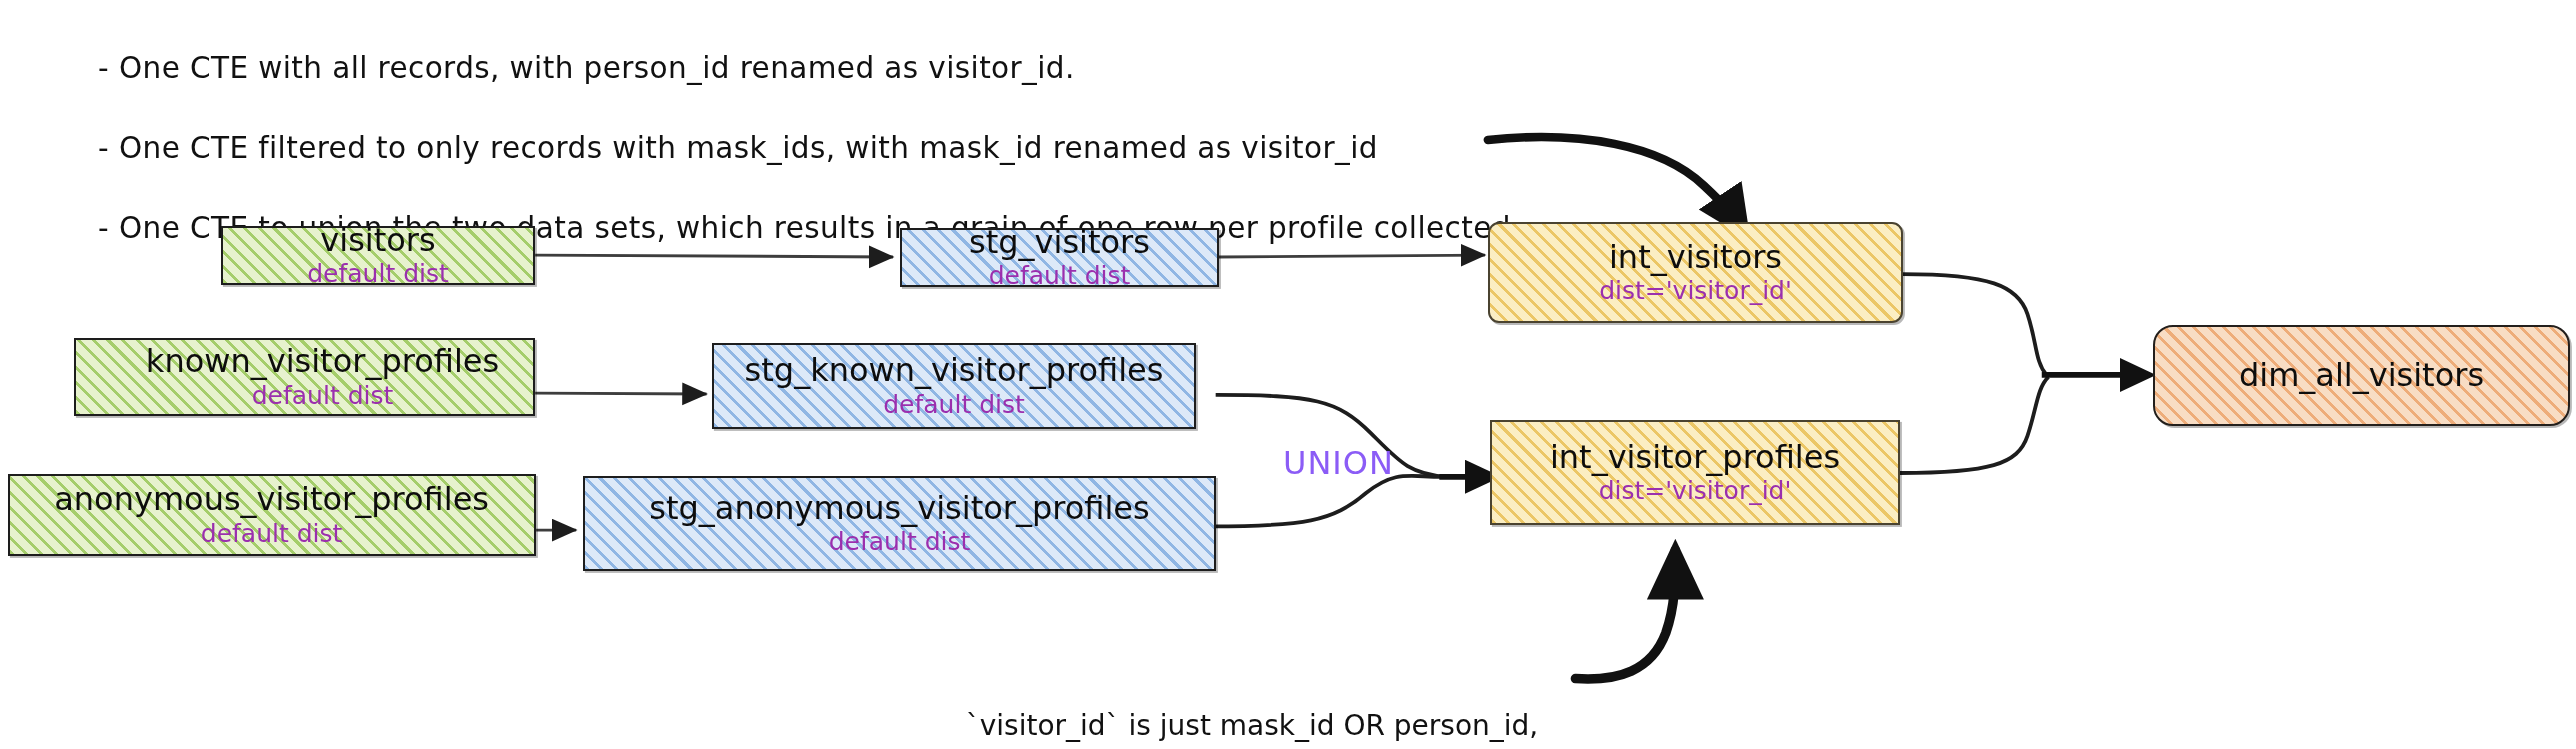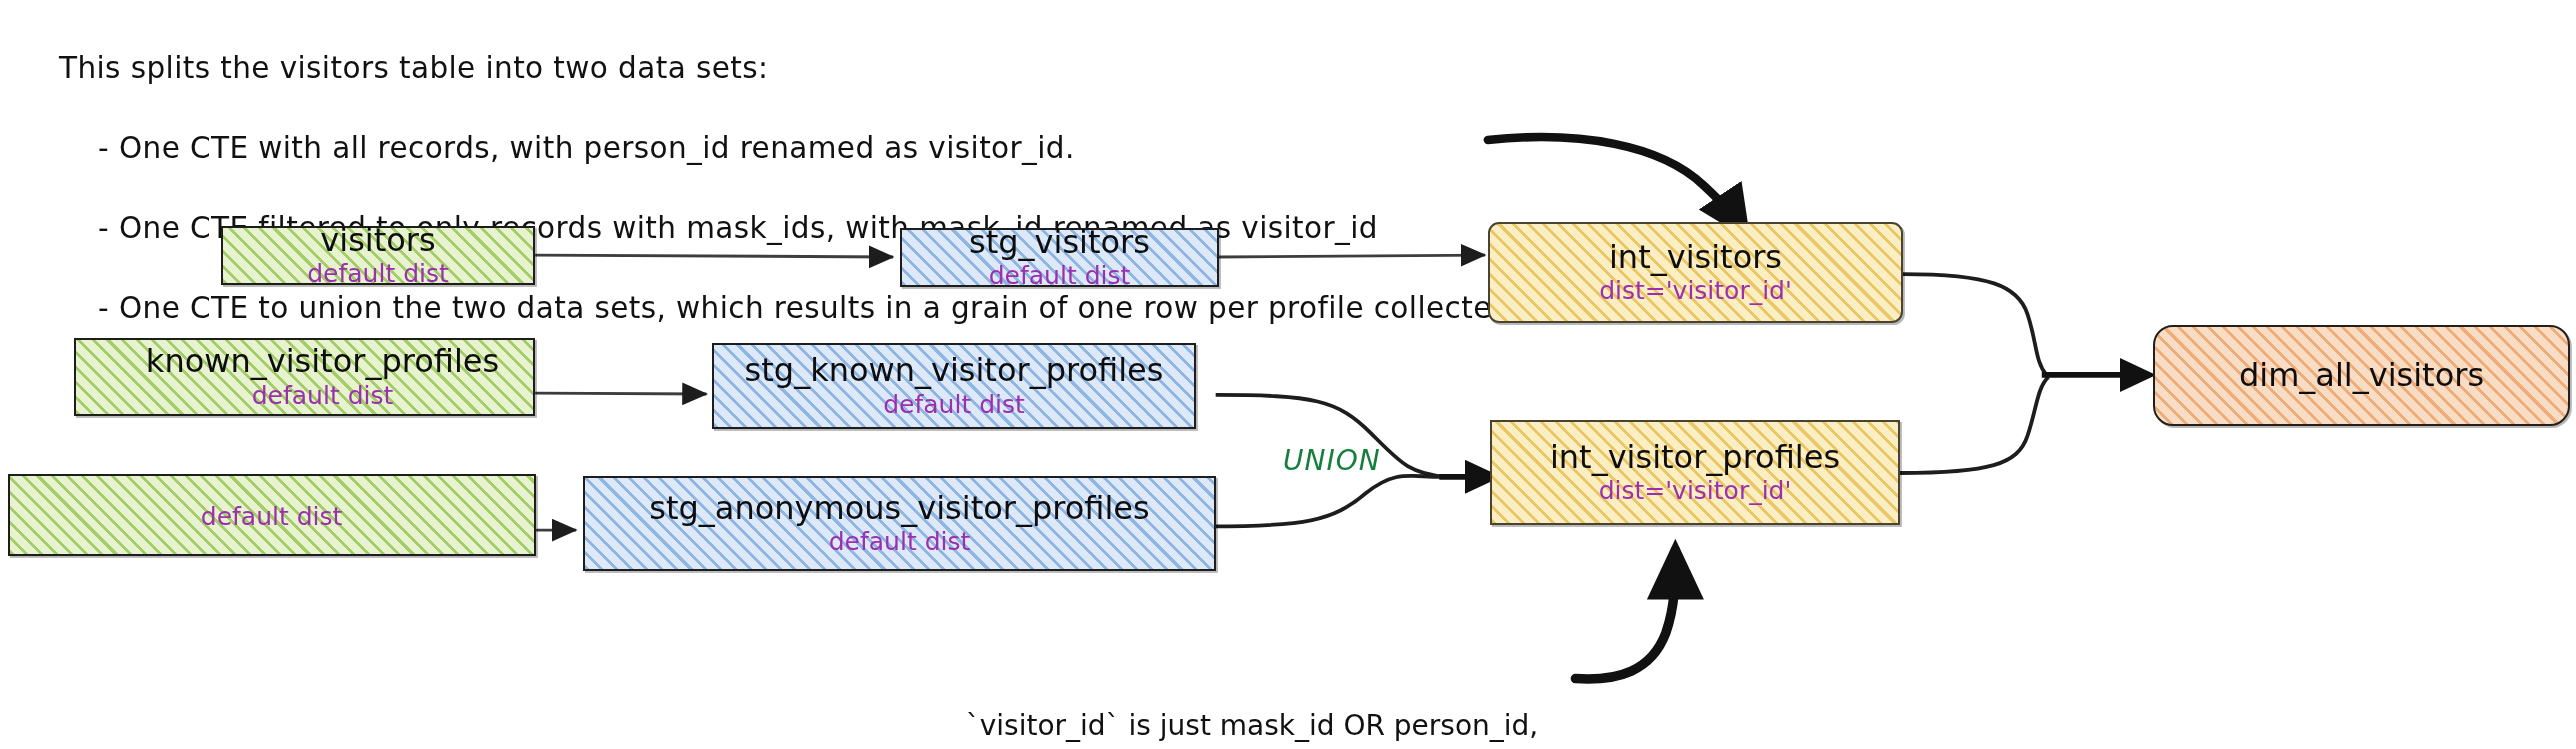--- a/index.html
+++ b/index.html
@@ -59,35 +59,34 @@
   }
   .node.yellow{border-color:#4a4330;}
   .node.orange{border-color:#231f1c;}
 
   
   svg.edges{position:absolute;left:0;top:0;width:2576px;height:749px;
     pointer-events:none;overflow:visible;}
 
   
   .edge-label{
-    position:absolute;font-size:28px;font-style:italic;color:#15803d;
+    position:absolute;font-size:32px;color:#8b5cf6;
     letter-spacing:1px;white-space:nowrap;
   }
 
   
   .annot{position:absolute;font-size:28px;line-height:40px;color:#111;
     text-align:center;white-space:pre;}
 </style>
 </head>
 <body>
 
 <div id="stage">
 
   <div class="note" style="left:59px;top:9.5px;">
-    <div class="note-line">This splits the visitors table into two data sets:</div>
     <div class="note-line">    - One CTE with all records, with person_id renamed as visitor_id.</div>
     <div class="note-line">    - One CTE filtered to only records with mask_ids, with mask_id renamed as visitor_id</div>
     <div class="note-line">    - One CTE to union the two data sets, which results in a grain of one row per profile collected.</div>
   </div>
 
   <svg class="edges" viewBox="0 0 2706 787">
     <defs>
       <marker id="ah" markerWidth="11" markerHeight="11" refX="8.5" refY="4" orient="auto" markerUnits="strokeWidth">
         <path d="M0,0 L9,4 L0,8 z" fill="#1d1d1d"></path>
       </marker>
@@ -125,20 +124,21 @@
     <div class="title">visitors</div>
     <div class="sub">default dist</div>
   </div>
 
   <div class="node hatch-green" style="left:74px;top:338px;width:461px;height:78px;padding-left:36px;">
     <div class="title">known_visitor_profiles</div>
     <div class="sub">default dist</div>
   </div>
 
   <div class="node hatch-green" style="left:7.6px;top:474px;width:528px;height:82px;">
+    <div class="title">anonymous_visitor_profiles</div>
     <div class="sub">default dist</div>
   </div>
 
   <div class="node hatch-blue" style="left:900px;top:228px;width:319px;height:59px;">
     <div class="title">stg_visitors</div>
     <div class="sub">default dist</div>
   </div>
 
   <div class="node hatch-blue" style="left:712px;top:343px;width:484px;height:86px;">
     <div class="title">stg_known_visitor_profiles</div>

